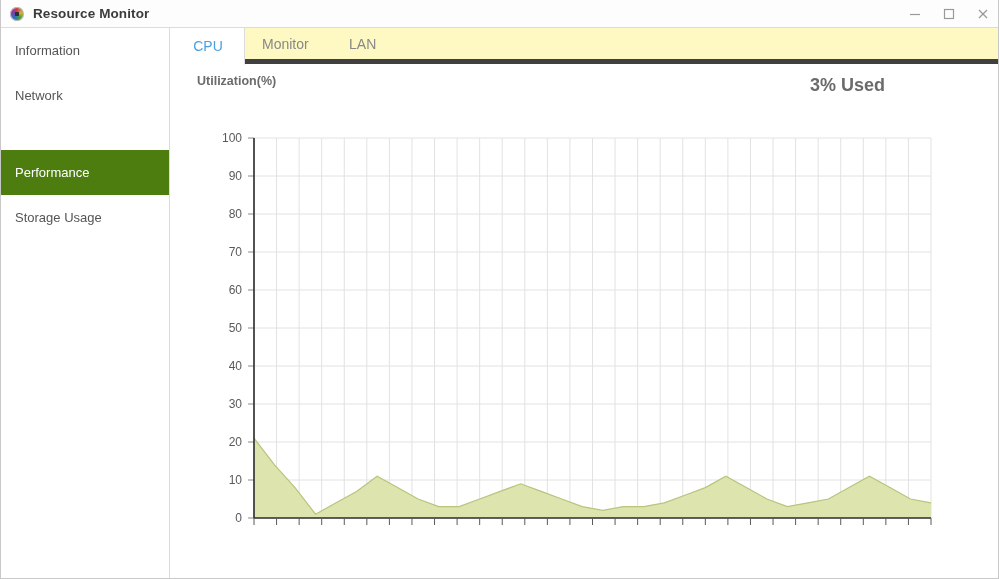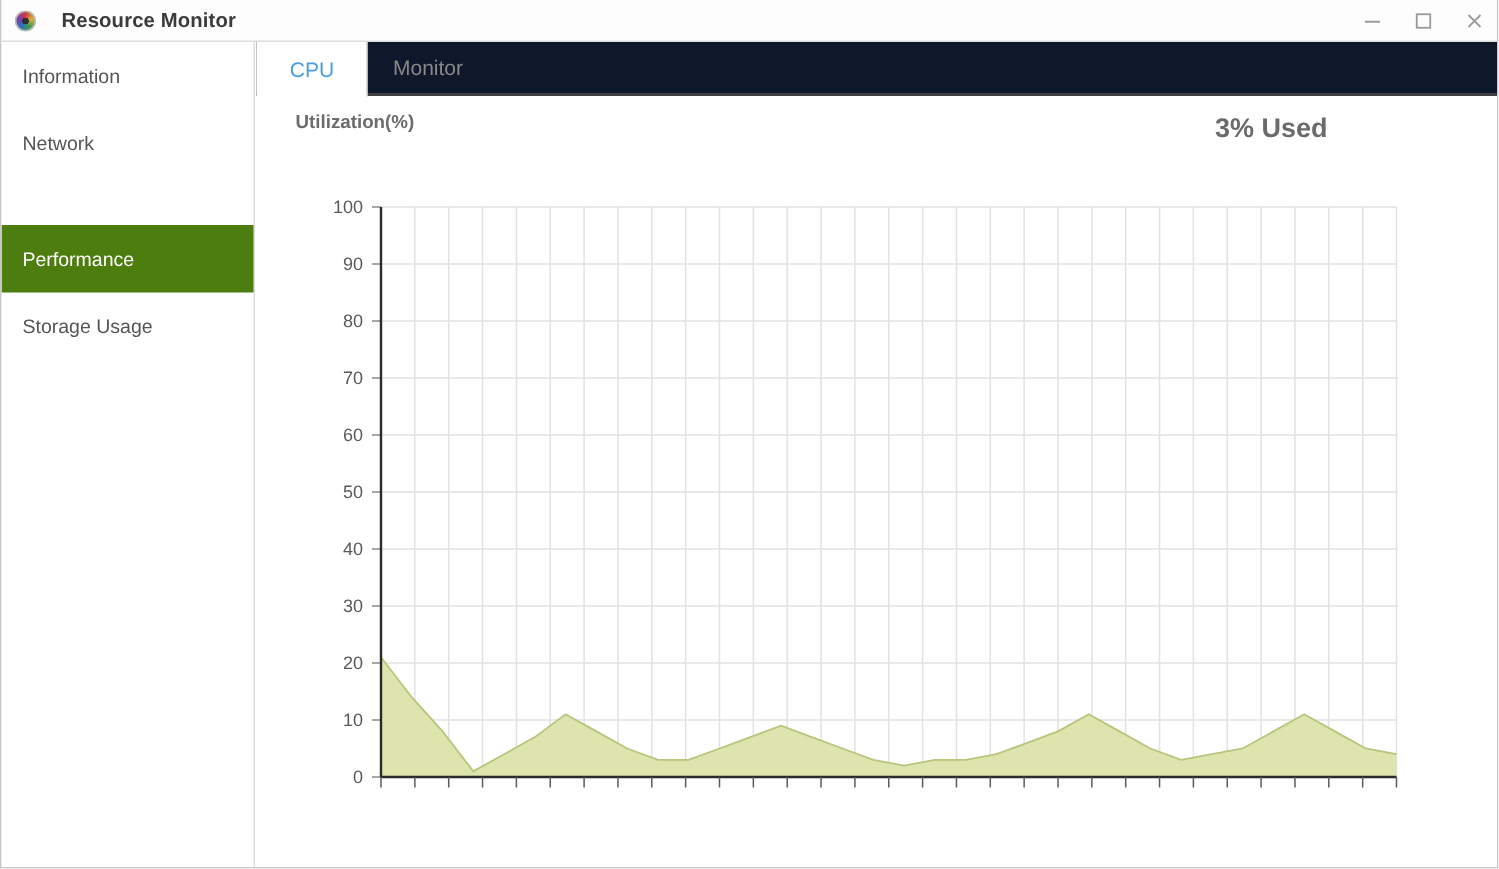--- a/index.html
+++ b/index.html
@@ -35,21 +35,21 @@
     width: 14px; height: 14px;
     margin-left: 9px;
     border-radius: 50%;
     background:
       radial-gradient(circle at 50% 50%, #2f2f2f 0 22%, rgba(0,0,0,0) 23%),
       conic-gradient(from 0deg, #cf3b3b, #d8b03a, #3f9b46, #2d6fc0, #7a3fb0, #cf3b3b);
     box-shadow: 0 0 0 1px #b9b9b9 inset;
     flex: 0 0 auto;
   }
   .title-text {
-    margin-left: 17px;
+    margin-left: 9px;
     font-size: 13.5px;
     font-weight: bold;
     color: #3b3b3b;
     letter-spacing: .1px;
     white-space: nowrap;
   }
   .win-controls {
     margin-left: auto;
     display: flex;
     align-items: center;
@@ -91,22 +91,22 @@
     left: 170px; top: 28px;
     width: 829px; height: 551px;
     background: #ffffff;
   }
 
   
   .tabbar {
     position: absolute;
     left: 0; top: 0;
     width: 829px; height: 36px;
-    background: #0f172a;
-    border-bottom: 2px solid #404040;
+    background: #fef9c3;
+    border-bottom: 5px solid #404040;
     display: flex;
     align-items: stretch;
   }
   .tab {
     display: flex;
     align-items: center;
     justify-content: center;
     min-width: 74px;
     padding: 0 16px;
     font-size: 14px;
@@ -206,20 +206,23 @@
   </div>
 
   <div class="main">
 
     <div class="tabbar">
       <div class="tab first active">
         <span>CPU</span>
       </div>
       <div class="tab">
         <span>Monitor</span>
+      </div>
+      <div class="tab">
+        <span>LAN</span>
       </div>
     </div>
 
     <div class="chart-head">
       <div class="axis-title">Utilization(%)</div>
       <div class="used-label">3% Used</div>
     </div>
 
     <div class="chart-wrap">
       <svg class="chart-svg" id="chart-svg" width="829" height="440" viewBox="0 0 829 440">

